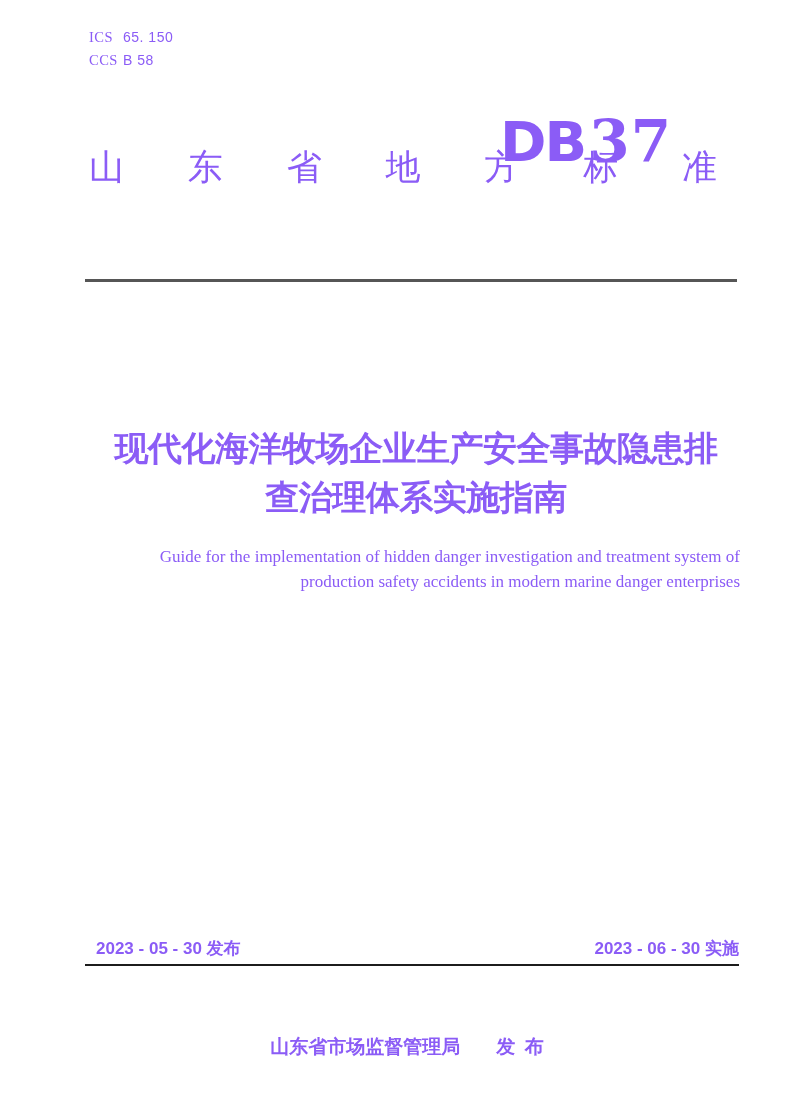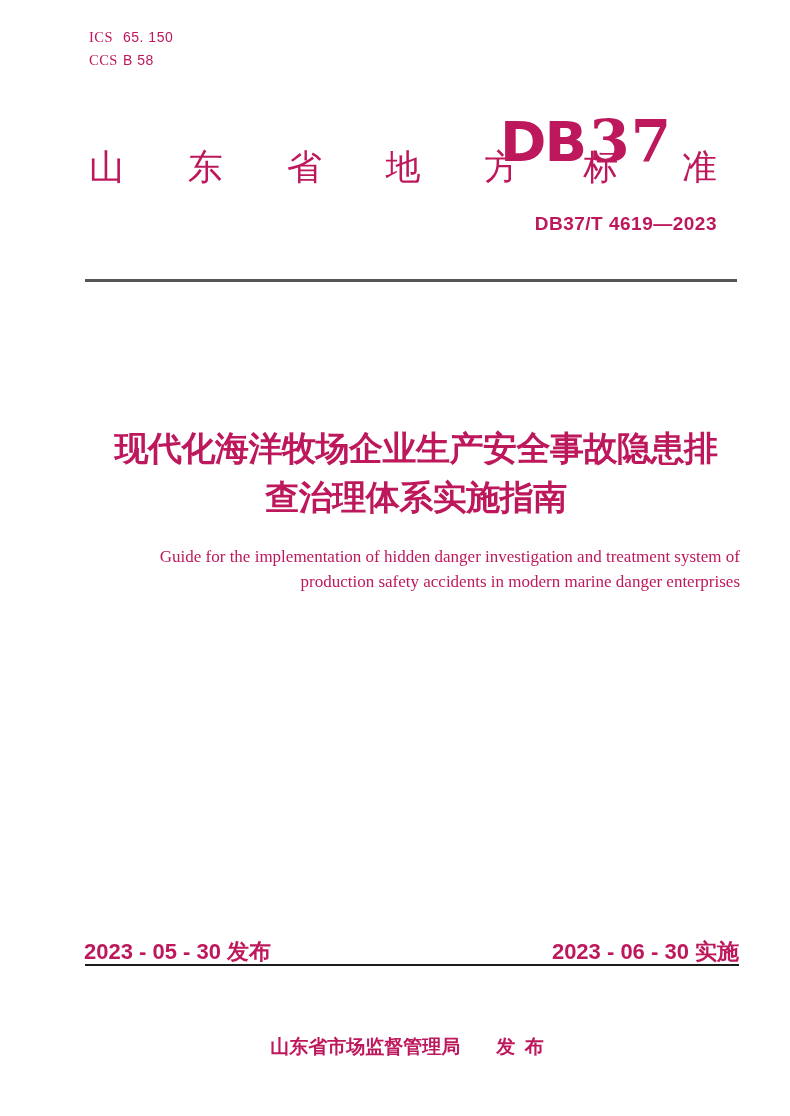--- a/index.html
+++ b/index.html
@@ -1,21 +1,21 @@
 <!DOCTYPE html>
 <html><head>
 <meta charset="utf-8">
 <style>
   html,body { margin:0; padding:0; background:#e8e8e8; }
   .page {
     position:relative;
     width:790px; height:1116px;
     margin:0 auto;
     background:#ffffff;
-    color:#be185d;
+    color:#8b5cf6;
     font-family:"Liberation Sans","DejaVu Sans",sans-serif;
     overflow:hidden;
   }
 
   
   .ics-block { position:absolute; left:89px; top:29px; }
   .code-row { height:23px; font-size:14.5px; white-space:nowrap; }
   .code-label {
     display:inline-block; width:34px;
     font-family:"Liberation Serif","DejaVu Serif",serif;
@@ -58,23 +58,23 @@
   
   .title-en {
     position:absolute; left:75px; right:50px; top:544px;
     text-align:right;
     font-family:"Liberation Serif","DejaVu Serif",serif;
     font-size:17px; line-height:25px;
   }
 
   
   .date-row {
-    position:absolute; left:84px; right:51px; top:937px;
+    position:absolute; left:96px; right:51px; top:937px;
     display:flex; justify-content:space-between;
-    font-size:22px; font-weight:bold; white-space:nowrap;
+    font-size:17px; font-weight:bold; white-space:nowrap;
   }
 
   .rule-bottom { position:absolute; left:85px; right:51px; top:964px; height:2px; background:#1c1c1c; }
 
   
   .publisher-row {
     position:absolute; left:84px; right:58px; top:1020px;
     text-align:center; font-size:19px; font-weight:bold; line-height:28px; white-space:nowrap;margin-top:13px;
   }
   .publish-action { margin-left:36px; letter-spacing:2px; }
@@ -100,21 +100,20 @@
   <div class="standard-name">
     <span>山</span>
     <span>东</span>
     <span>省</span>
     <span>地</span>
     <span>方</span>
     <span>标</span>
     <span>准</span>
   </div>
 
-  <div class="standard-number">DB37/T 4619—2023</div>
 
   <div class="rule-top"></div>
 
   <div class="title-zh">
     <div>现代化海洋牧场企业生产安全事故隐患排</div>
     <div>查治理体系实施指南</div>
   </div>
 
   <div class="title-en">
     <div>Guide for the implementation of hidden danger investigation and treatment system of</div>

